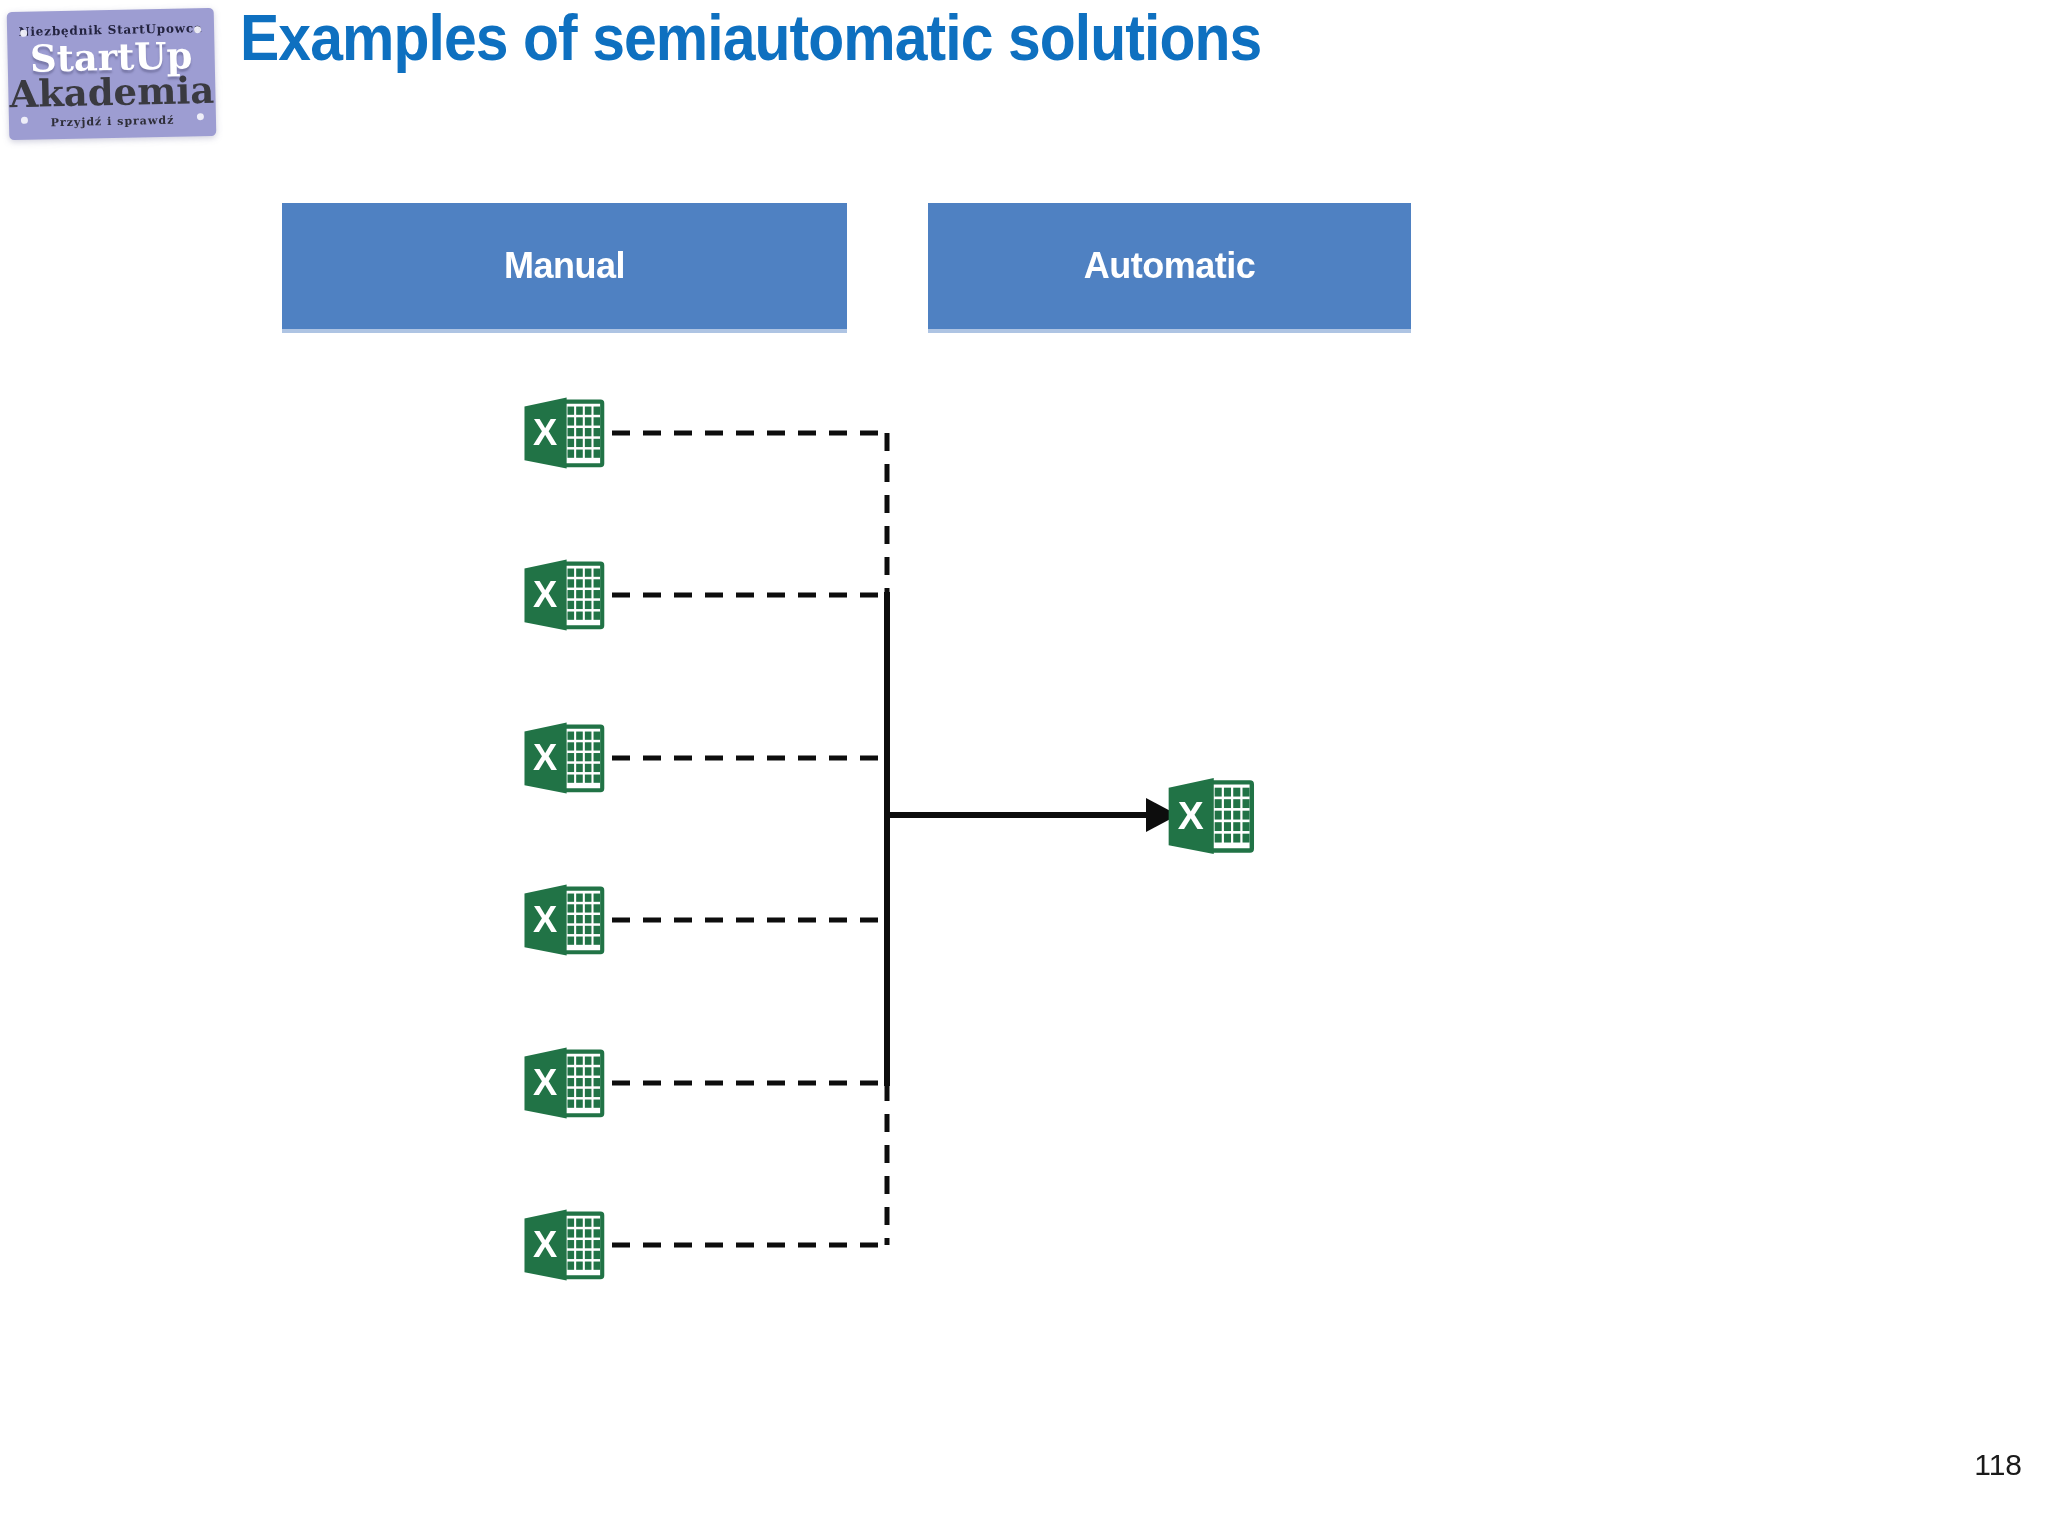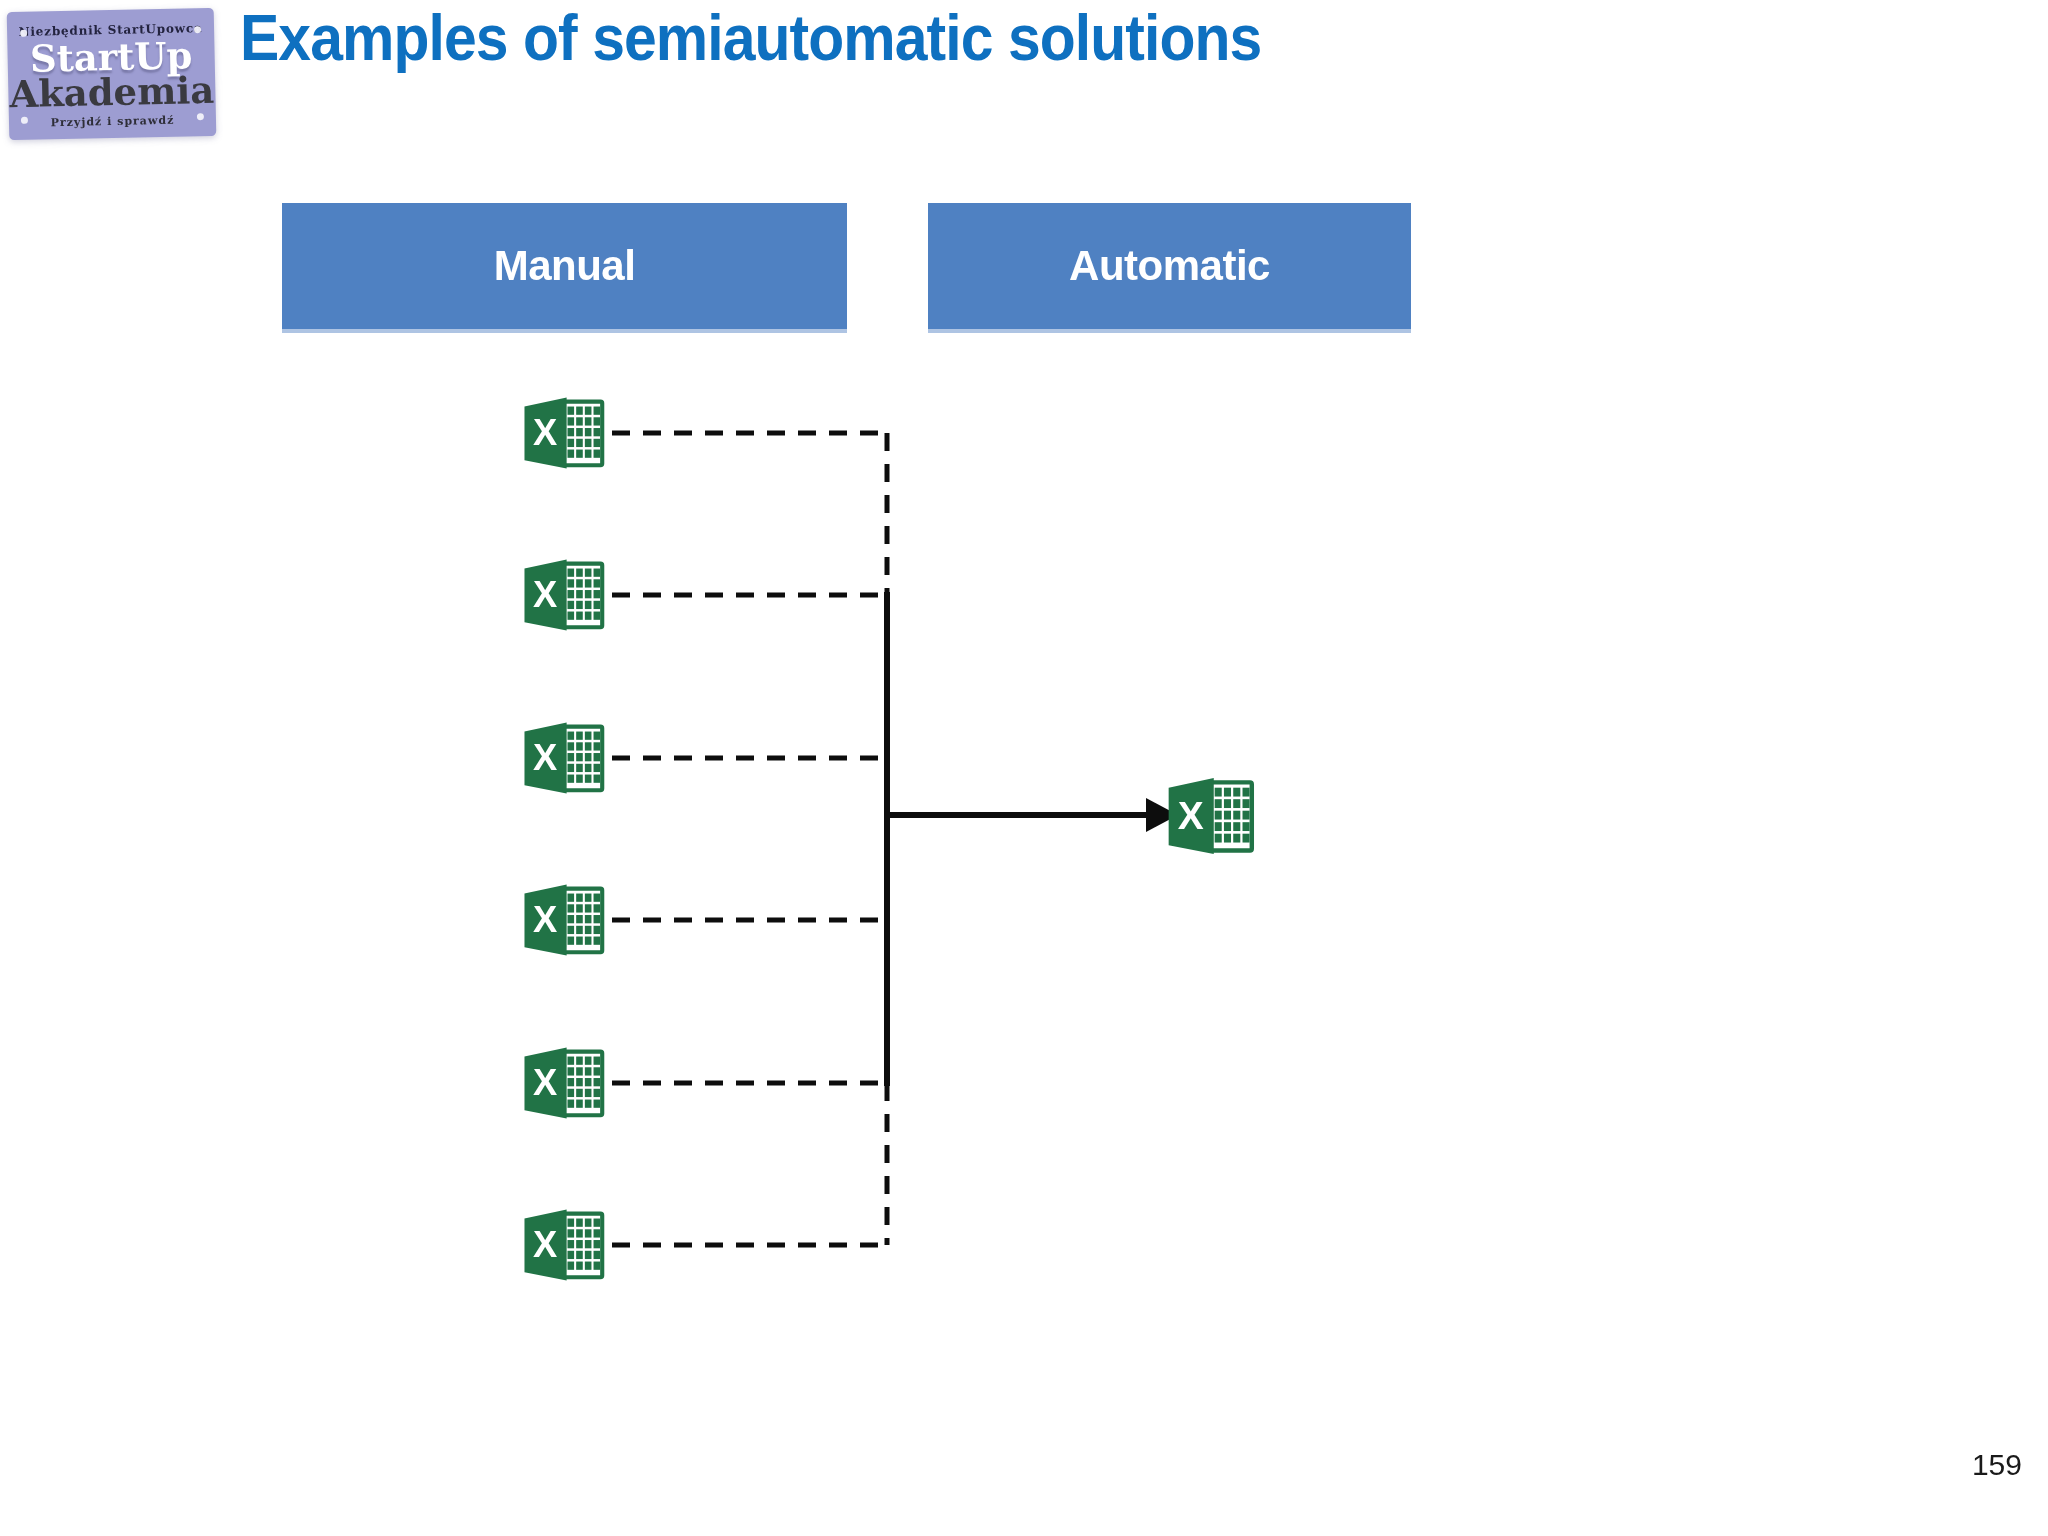--- a/index.html
+++ b/index.html
@@ -69,21 +69,21 @@
     white-space:nowrap;
   }
 
   
   .header-box{
     position:absolute;top:203px;height:126px;
     background:var(--header-box-blue,#4f81c2);
     border-bottom:4px solid #aec4e3;
     display:flex;align-items:center;justify-content:center;
     color:var(--header-text,#ffffff);
-    font-size:42px;font-weight:bold;letter-spacing:-.5px;
+    font-size:36px;font-weight:bold;letter-spacing:-.5px;
   }
   .header-box.manual{left:282px;width:565px;}
   .header-box.automatic{left:928px;width:483px;}
 
   
   .connector-svg{position:absolute;left:0;top:0;}
   .excel-icon{position:absolute;width:86px;height:78px;}
   .excel-icon svg{width:100%;height:100%;display:block;}
   .excel-icon.src1{left:522px;top:394px;}
   .excel-icon.src2{left:522px;top:556px;}
@@ -206,15 +206,15 @@
         <use href="#excel-file-symbol" xlink:href="#excel-file-symbol"></use>
       </svg>
     </div>
 
   <div class="excel-icon target">
       <svg>
         <use href="#excel-file-symbol" xlink:href="#excel-file-symbol"></use>
       </svg>
     </div>
 
-  <div class="page-number">159</div>
+  <div class="page-number">118</div>
 
 </div>
 
 </body></html>

